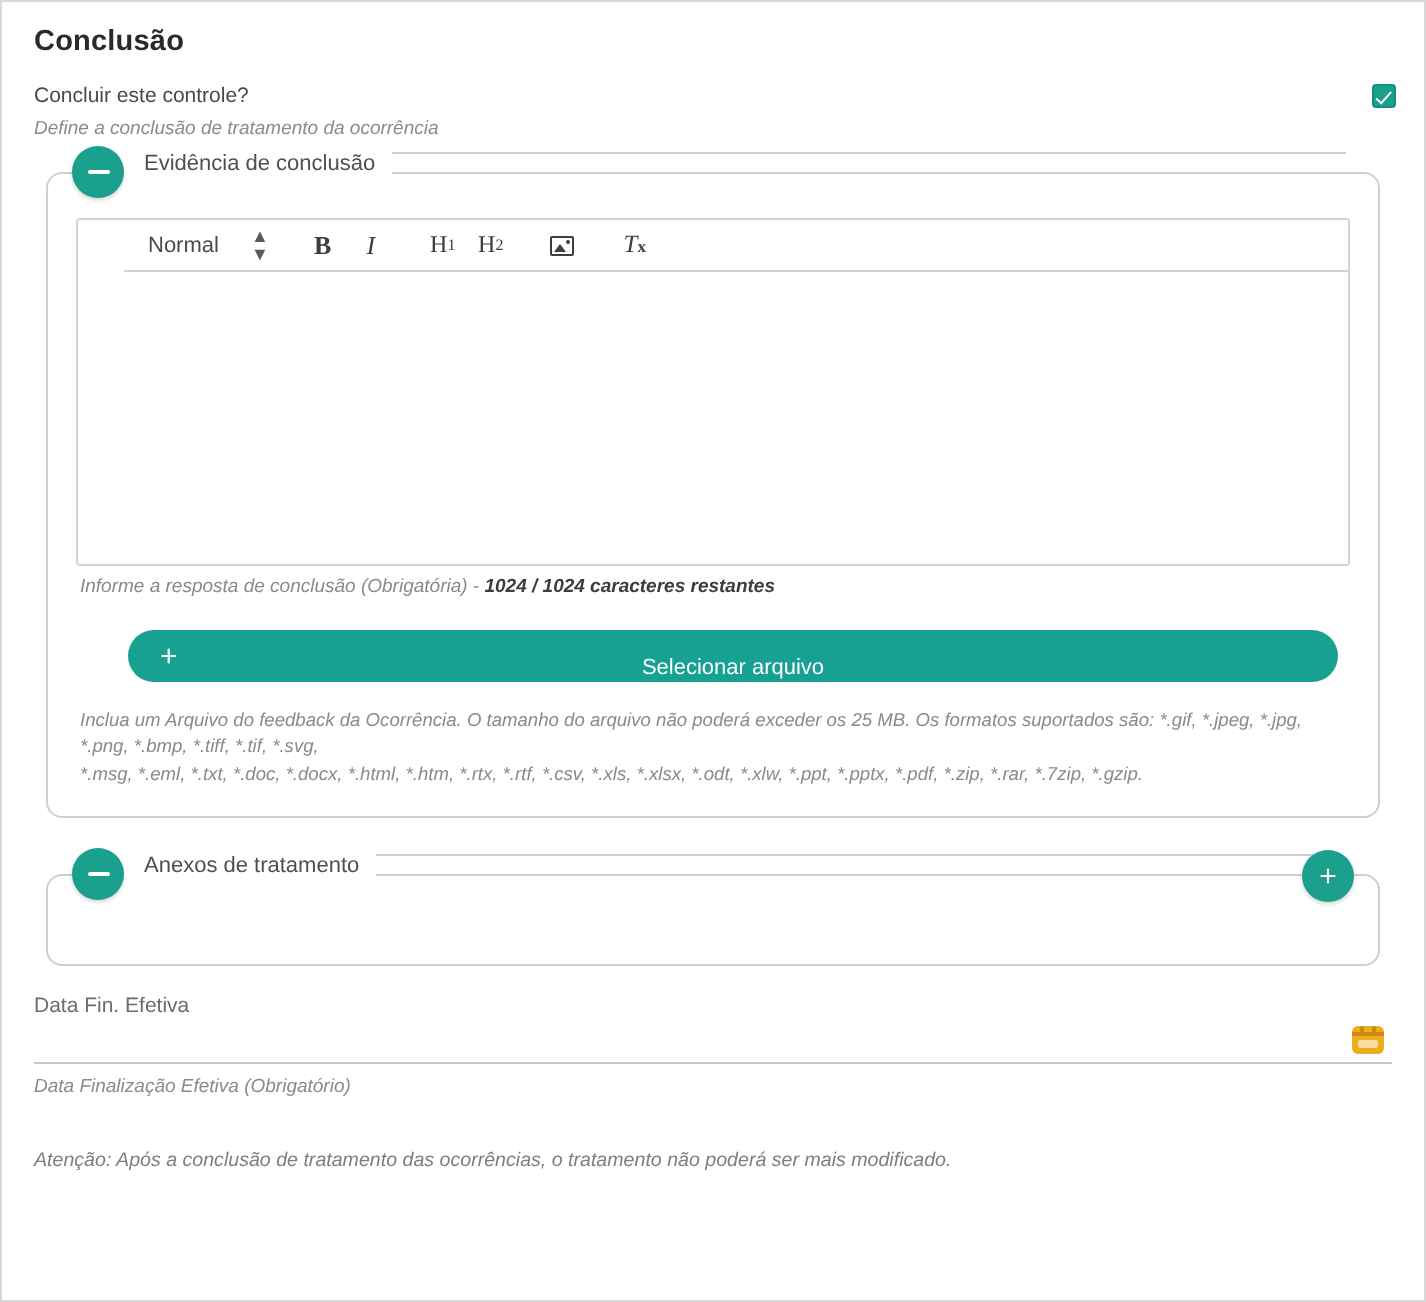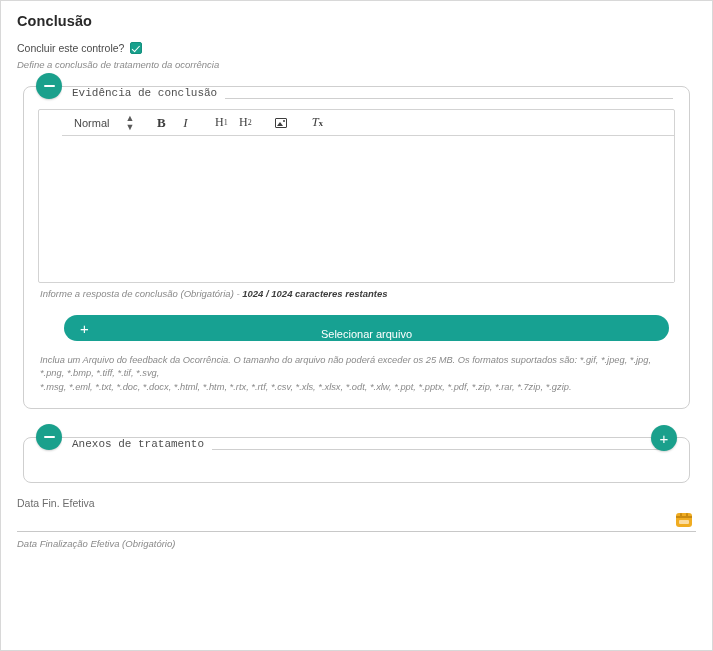--- a/index.html
+++ b/index.html
@@ -37,20 +37,21 @@
     letter-spacing: .1px;
     margin: 2px 0 0 2px;
   }
 
   
   .check-row {
     display: flex;
     align-items: center;
     margin: 12px 0 0 2px;
     height: 14px;
+    justify-content: space-between;
   }
   .check-label {
     font-size: 10.5px;
     color: #4a4a4a;
   }
   .checkbox {
     width: 12px;
     height: 12px;
     margin-left: 6px;
     border-radius: 2px;
@@ -92,23 +93,22 @@
     left: 12px;
     right: 12px;
     height: 20px;
     display: flex;
     align-items: center;
     background: transparent;
     pointer-events: none;
   }
   .legend-inner {
     display: flex;
-    align-items: flex-end;
+    align-items: flex-start;
     width: 100%;
-    font-family: Liberation Mono, monospace;
   }
   .collapse-btn {
     width: 26px;
     height: 26px;
     border-radius: 50%;
     background: #1aa08c;
     box-shadow: 0 1px 2px rgba(0,0,0,.18);
     display: flex;
     align-items: center;
     justify-content: center;
@@ -455,15 +455,16 @@
       <div class="date-line"></div>
       <div class="cal-icon">
         <span class="ring-l"></span>
         <span class="ring-r"></span>
         <span class="top"></span>
         <span class="body"></span>
       </div>
     </div>
     <div class="date-hint">Data Finalização Efetiva (Obrigatório)</div>
 
+    <div class="warning">Atenção: Após a conclusão de tratamento das ocorrências, o tratamento não poderá ser mais modificado.</div>
 
   </div>
 </div>
 
 </body></html>

